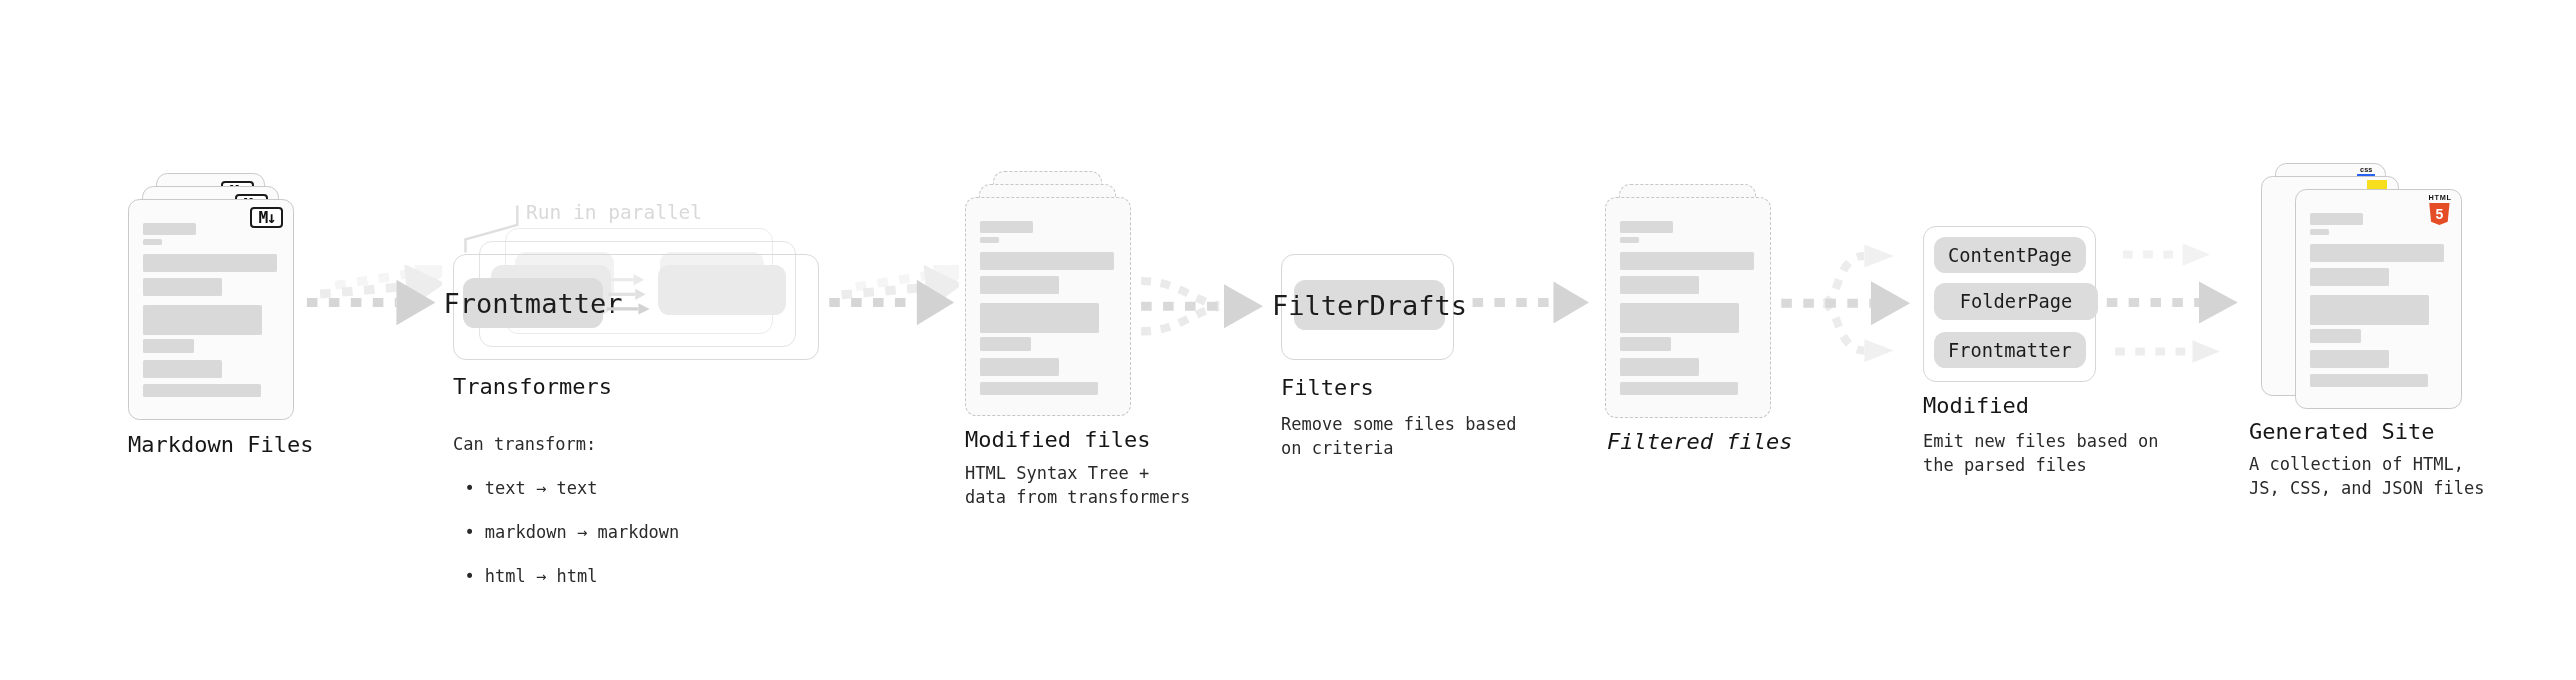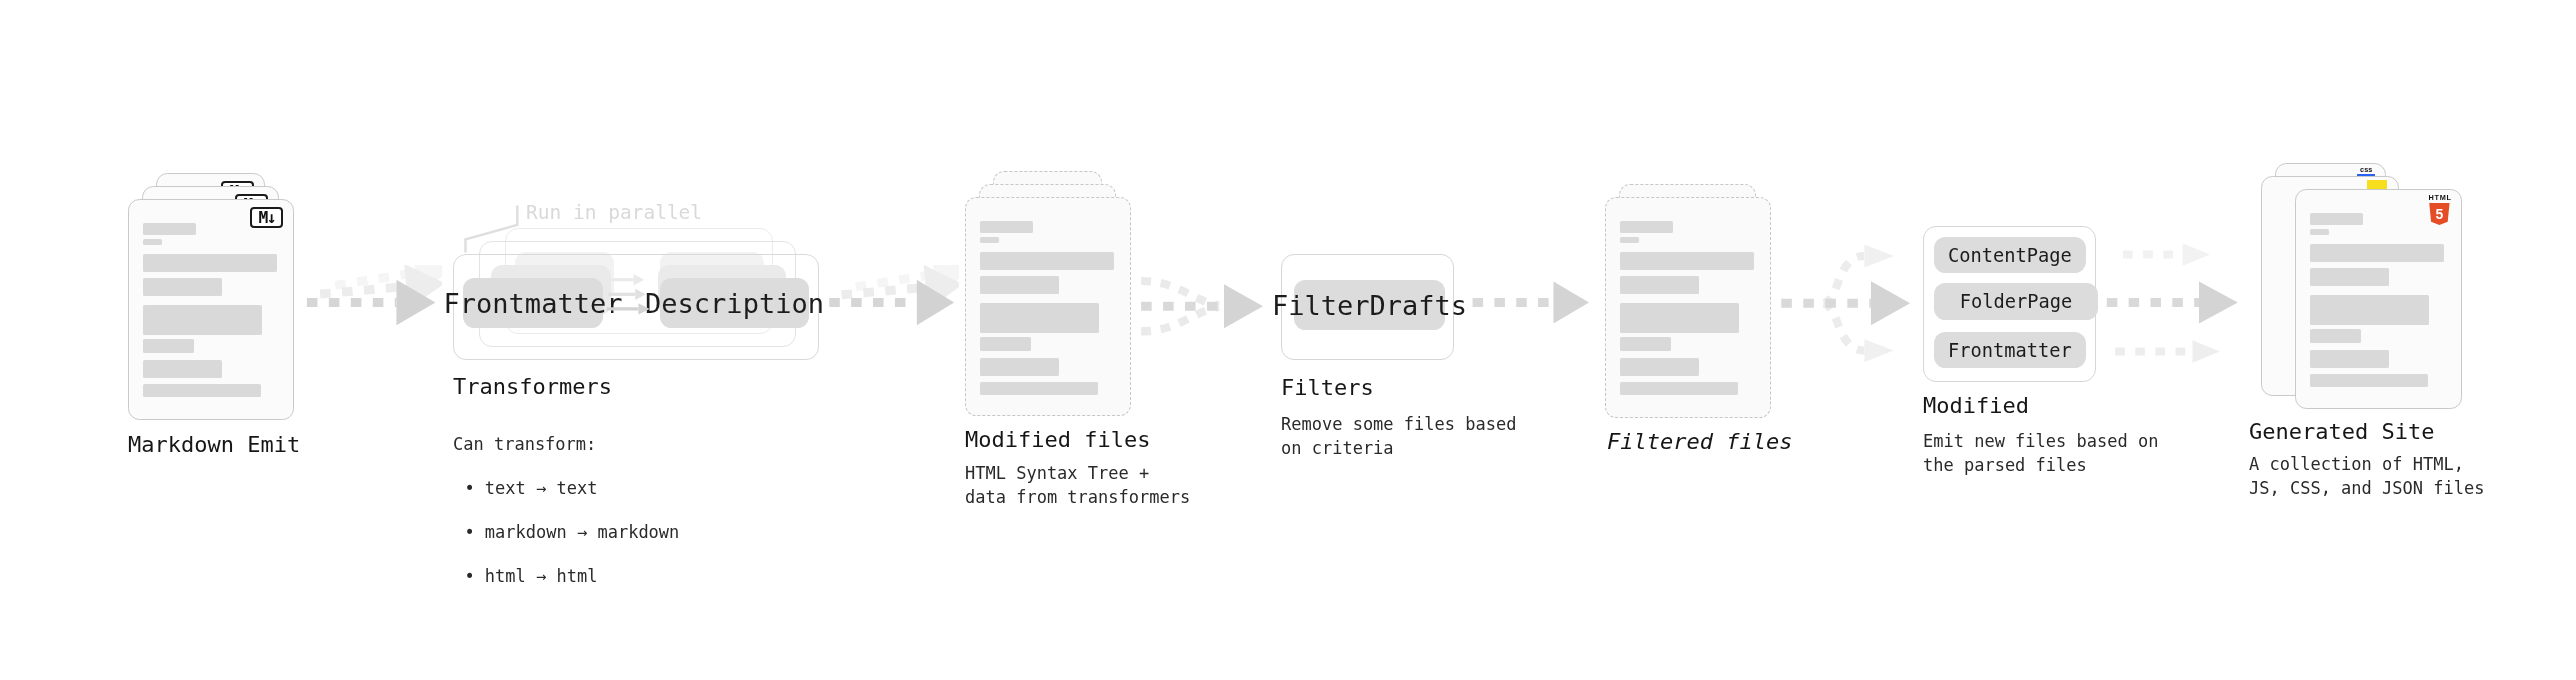--- a/index.html
+++ b/index.html
@@ -64,21 +64,21 @@
           <div class="bar" style="width: 18.7px; height: 5.7px; margin-top: 4.1px;"></div>
           <div class="bar" style="width: 134px; height: 18px; margin-top: 9px;"></div>
           <div class="bar" style="width: 79px; height: 18px; margin-top: 6.5px;"></div>
           <div class="bar" style="width: 119px; height: 30px; margin-top: 8.1px;"></div>
           <div class="bar" style="width: 51px; height: 14px; margin-top: 4.9px;"></div>
           <div class="bar" style="width: 79px; height: 18px; margin-top: 6.5px;"></div>
           <div class="bar" style="width: 118px; height: 12.2px; margin-top: 6.5px;"></div>
         </div>
     </div>
   </div>
-  <div class="caption" style="left:128px;top:433px;">Markdown Emit</div>
+  <div class="caption" style="left:128px;top:433px;">Markdown Files</div>
 
   <svg class="abs" style="left:302px;top:265px;" width="140" height="75" viewBox="0 0 172 92">
     <g transform="translate(24,-32) rotate(-9 86 46)">
       <line x1="16" y1="46" x2="116" y2="46" stroke="#f5f5f5" stroke-width="11" stroke-dasharray="13 14"></line>
       <polygon points="116,18 116,74 164,46" fill="#f5f5f5"></polygon>
     </g>
     <g transform="translate(12,-17) rotate(-5 86 46)">
       <line x1="10" y1="46" x2="116" y2="46" stroke="#ececec" stroke-width="11" stroke-dasharray="13 14"></line>
       <polygon points="116,18 116,74 164,46" fill="#ededed"></polygon>
     </g>
@@ -89,21 +89,20 @@
   <div class="frame ghost2" style="left:505px;top:228px;width:268px;height:106px;"></div>
   <div class="pill ghost2" style="left:515px;top:252px;width:99px;height:50px;"></div>
   <div class="pill ghost2" style="left:660px;top:252px;width:104px;height:50px;"></div>
 
   <div class="frame ghost1" style="left:479px;top:241px;width:317px;height:106px;"></div>
   <div class="pill ghost1" style="left:491px;top:265px;width:120px;height:50px;"></div>
   <div class="pill ghost1" style="left:658px;top:265px;width:128px;height:50px;"></div>
 
   <div class="frame" style="left:453px;top:254px;width:366px;height:106px;"></div>
   <div class="pill" style="left:463px;top:278px;width:140px;height:50px;">Frontmatter</div>
-  <div class="pill" style="left:660px;top:278px;width:149px;height:50px;">Description</div>
 
   <svg class="abs" style="left:606px;top:270px;" width="47" height="47" viewBox="0 0 58 58">
     <line x1="4" y1="12" x2="34" y2="12" stroke="#eaeaea" stroke-width="4"></line>
     <polygon points="34,5 34,19 47,12" fill="#eaeaea"></polygon>
     <line x1="3" y1="30" x2="36" y2="30" stroke="#e1e1e1" stroke-width="4"></line>
     <polygon points="36,23 36,37 49,30" fill="#e1e1e1"></polygon>
     <line x1="1" y1="48" x2="40" y2="48" stroke="#d3d3d3" stroke-width="4"></line>
     <polygon points="40,41 40,55 54,48" fill="#d3d3d3"></polygon>
   </svg>
 

